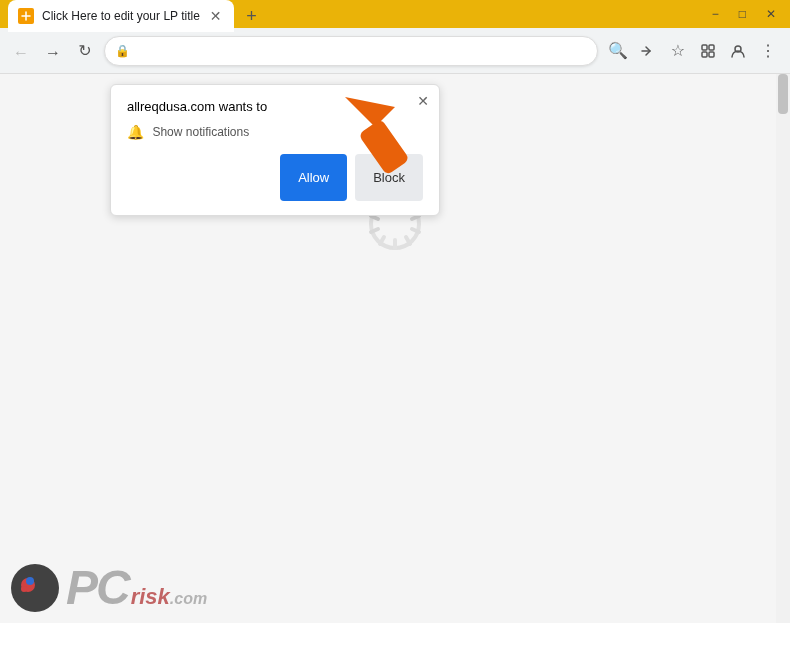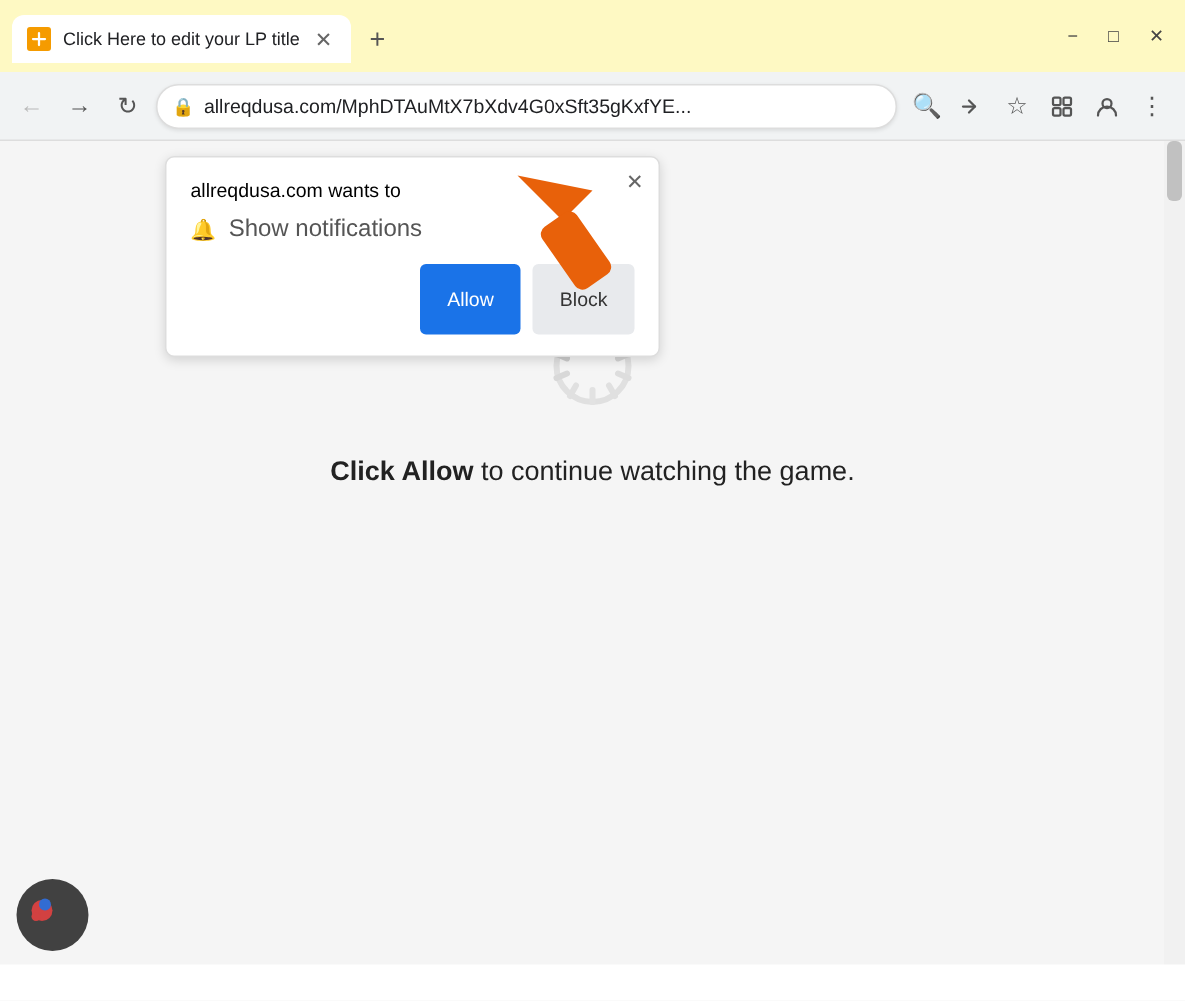--- a/index.html
+++ b/index.html
@@ -1,21 +1,21 @@
 <!DOCTYPE html>
 <html><head>
   <meta charset="utf-8">
   <style>
     * { margin: 0; padding: 0; box-sizing: border-box; }
     body { width: 790px; height: 667px; font-family: 'Segoe UI', Arial, sans-serif; background: #fff; overflow: hidden; }
 
     
     .title-bar {
-      background: #fef9c3;
-      height: 48px;
+      background: #eab308;
+      height: 28px;
       display: flex;
       align-items: center;
       padding: 0 8px;
       gap: 6px;
     }
     .window-controls {
       display: flex;
       gap: 8px;
       margin-left: auto;
       align-items: center;
@@ -190,21 +190,21 @@
       display: flex;
       align-items: center;
       gap: 8px;
       margin-bottom: 14px;
     }
     .bell-icon {
       font-size: 14px;
       color: #666;
     }
     .popup-text {
-      font-size: 16px;
+      font-size: 12px;
       color: #555;
     }
     .popup-buttons {
       display: flex;
       gap: 8px;
       justify-content: flex-end;
     }
     .popup-btn {
       padding: 16px 18px;
       border-radius: 4px;
@@ -315,21 +315,20 @@
     <span class="win-btn">✕</span>
   </div>
 </div>
 
 <div class="omnibar">
   <div class="nav-btn disabled">←</div>
   <div class="nav-btn">→</div>
   <div class="nav-btn">↻</div>
   <div class="address-bar">
     <span class="lock-icon">🔒</span>
-    <span class="address-text">allreqdusa.com/MphDTAuMtX7bXdv4G0xSft35gKxfYE...</span>
   </div>
   <div class="omnibar-icons">
     <div class="omni-icon">🔍</div>
     <div class="omni-icon">
       <svg width="16" height="16" viewBox="0 0 16 16" fill="none">
           <path d="M6 4L10 8L6 12" stroke="#555" stroke-width="1.5" stroke-linecap="round" stroke-linejoin="round"></path>
           <path d="M2 8h8" stroke="#555" stroke-width="1.5" stroke-linecap="round"></path>
           <path d="M10 2h3v3M10 11h3v3" stroke="none"></path>
         </svg>
     </div>
@@ -386,32 +385,34 @@
         <line x1="54" y1="22" x2="47" y2="25" stroke="#d4d4d4" stroke-width="4" stroke-linecap="round"></line>
         <line x1="54" y1="38" x2="47" y2="35" stroke="#ddd" stroke-width="4" stroke-linecap="round"></line>
         <line x1="45" y1="50" x2="41" y2="43" stroke="#e0e0e0" stroke-width="4" stroke-linecap="round"></line>
         <line x1="30" y1="54" x2="30" y2="46" stroke="#e2e2e2" stroke-width="4" stroke-linecap="round"></line>
         <line x1="15" y1="50" x2="19" y2="43" stroke="#e0e0e0" stroke-width="4" stroke-linecap="round"></line>
         <line x1="6" y1="38" x2="13" y2="35" stroke="#d8d8d8" stroke-width="4" stroke-linecap="round"></line>
         <line x1="6" y1="22" x2="13" y2="25" stroke="#ccc" stroke-width="4" stroke-linecap="round"></line>
         <line x1="15" y1="10" x2="19" y2="17" stroke="#bbb" stroke-width="4" stroke-linecap="round"></line>
       </svg>
     </div>
-    <div class="main-text">
-      <strong>Click Allow</strong><span> to continue watching the game.</span>
-    </div>
   </div>
 
   <div class="scrollbar">
     <div class="scrollbar-thumb"></div>
   </div>
 
   <div class="watermark">
 
     <svg class="watermark-logo" viewBox="0 0 50 50">
       <circle cx="25" cy="25" r="24" fill="#222"></circle>
       <circle cx="18" cy="22" r="7" fill="#cc2222"></circle>
       <circle cx="20" cy="18" r="4" fill="#1155cc"></circle>
       <circle cx="14" cy="26" r="3" fill="#cc2222"></circle>
     </svg>
+    <div style="display:flex;align-items:baseline;">
+      <span style="font-size:48px;font-weight:900;color:#888;font-style:italic;letter-spacing:-2px;opacity:0.75;">PC</span>
+      <span style="font-size:22px;font-weight:700;color:#aa2222;font-style:italic;opacity:0.8;margin-left:2px;">risk</span>
+      <span style="font-size:16px;font-weight:600;color:#888;font-style:italic;opacity:0.7;">.com</span>
+    </div>
   </div>
 
 </div>
 
 </body></html>

